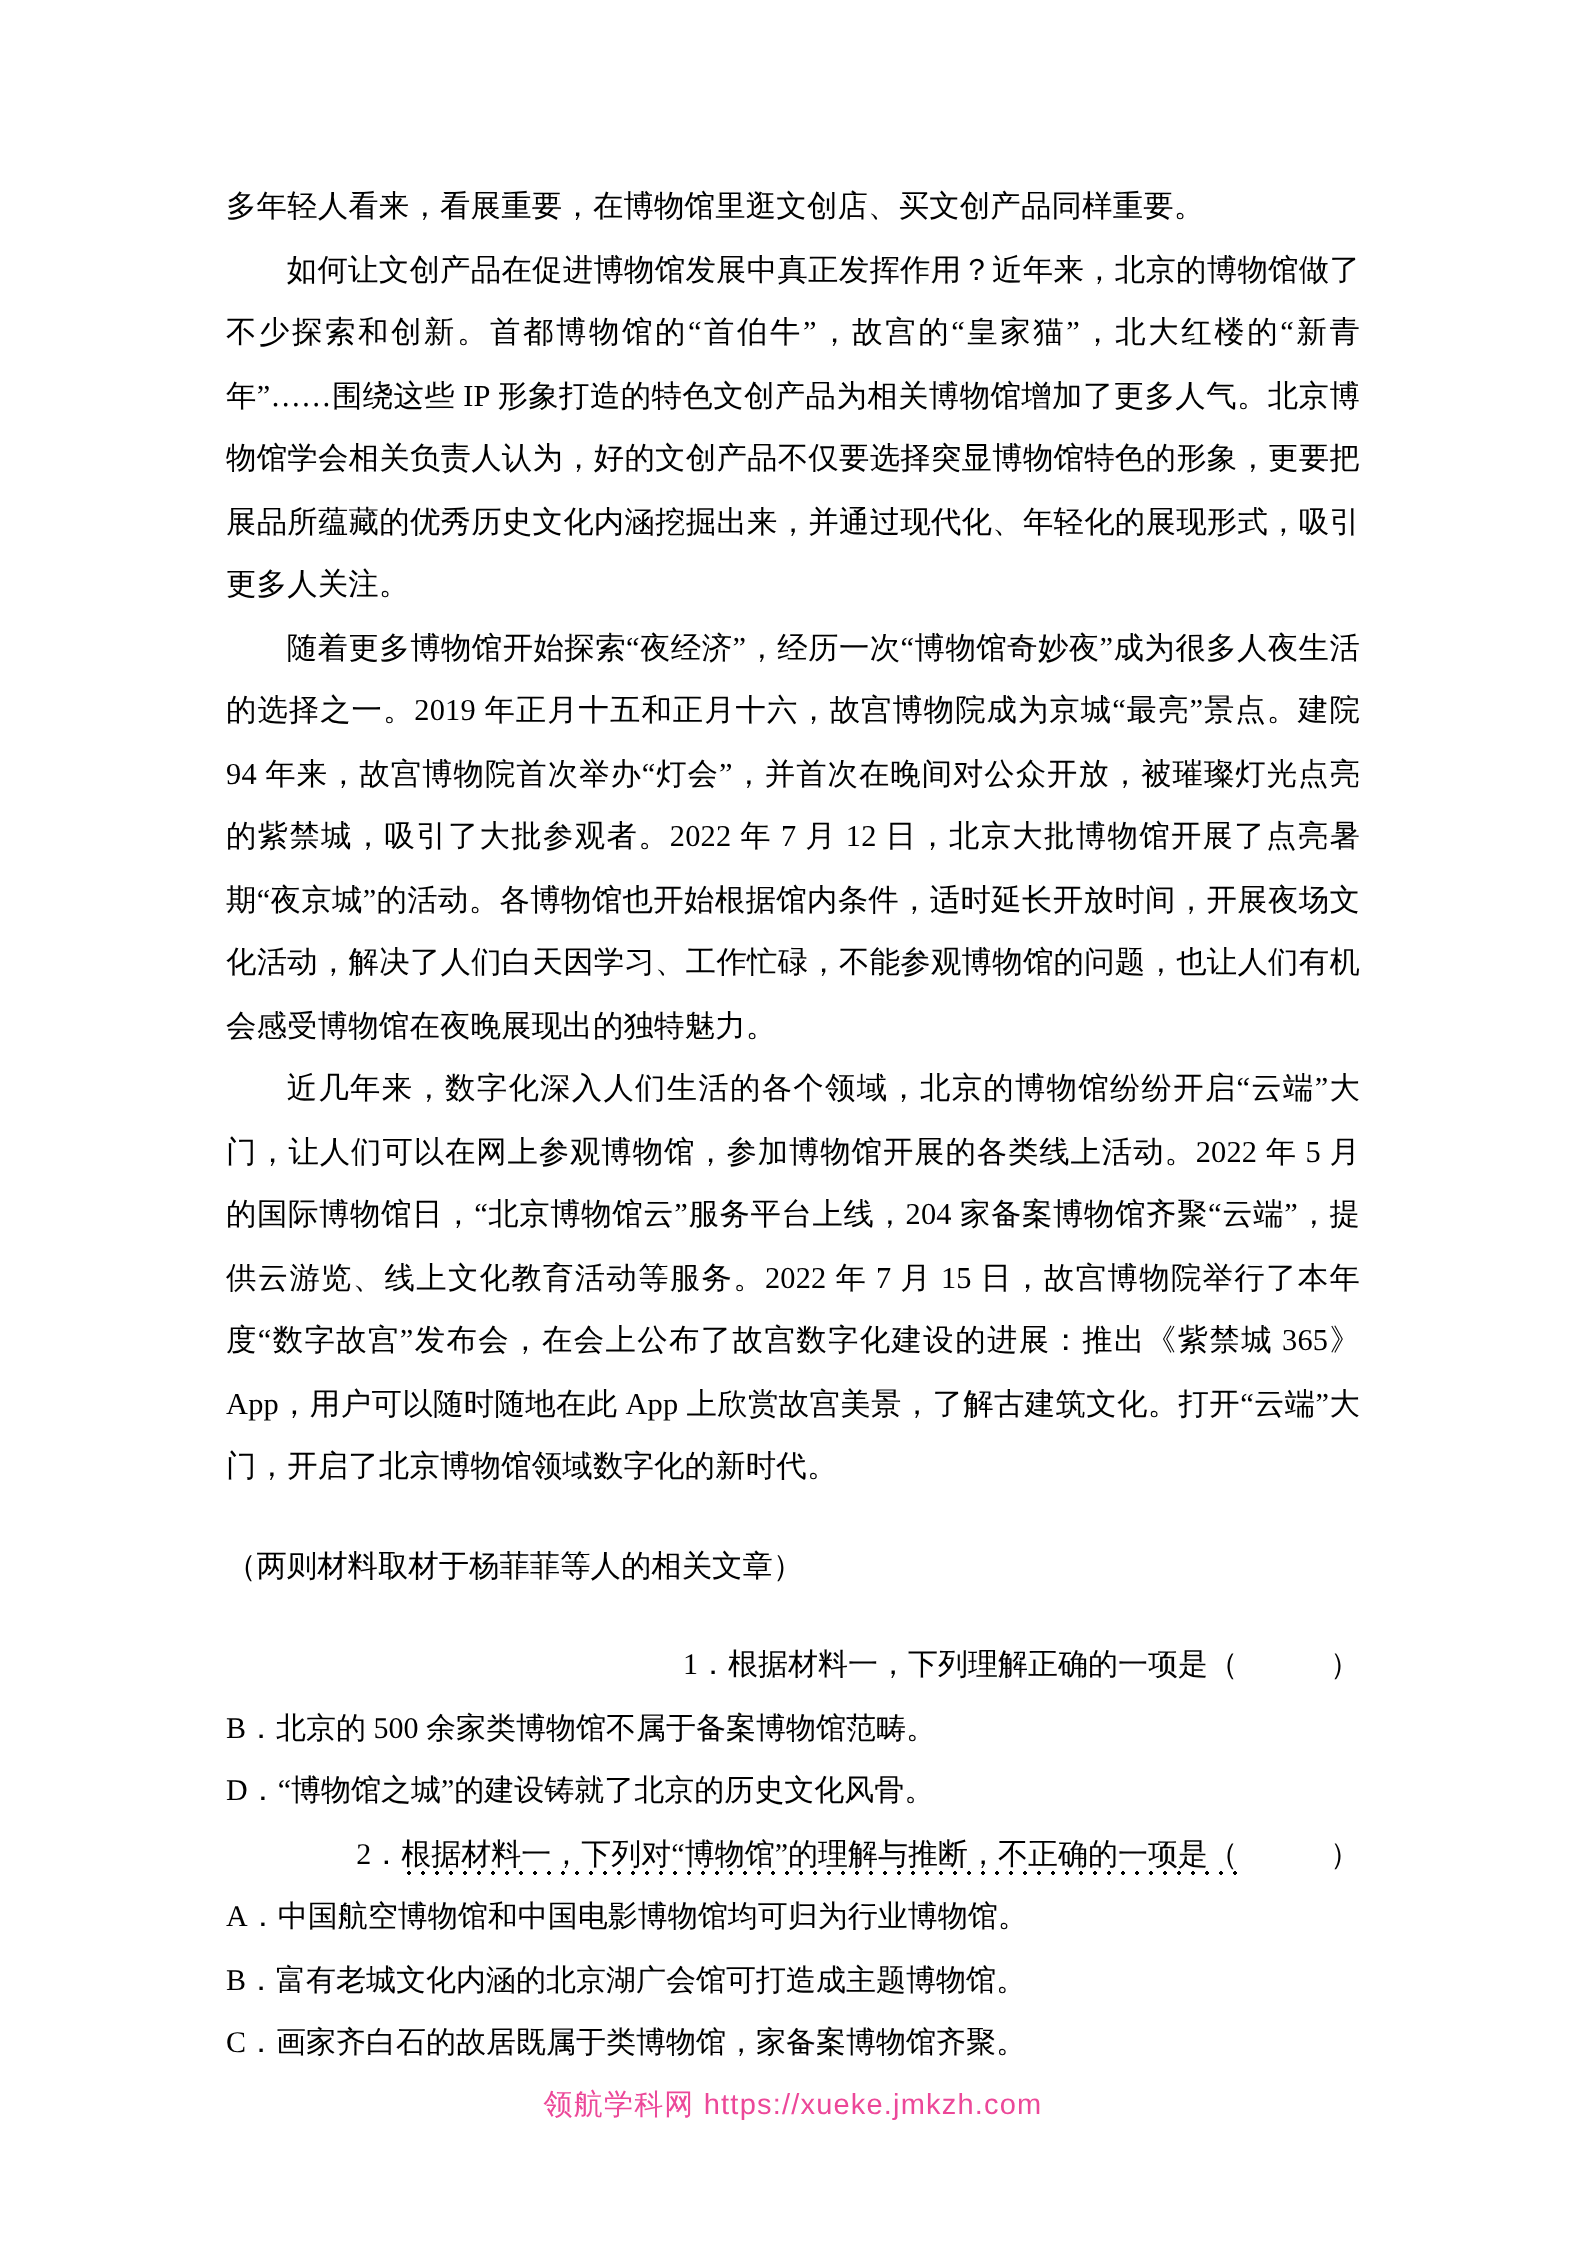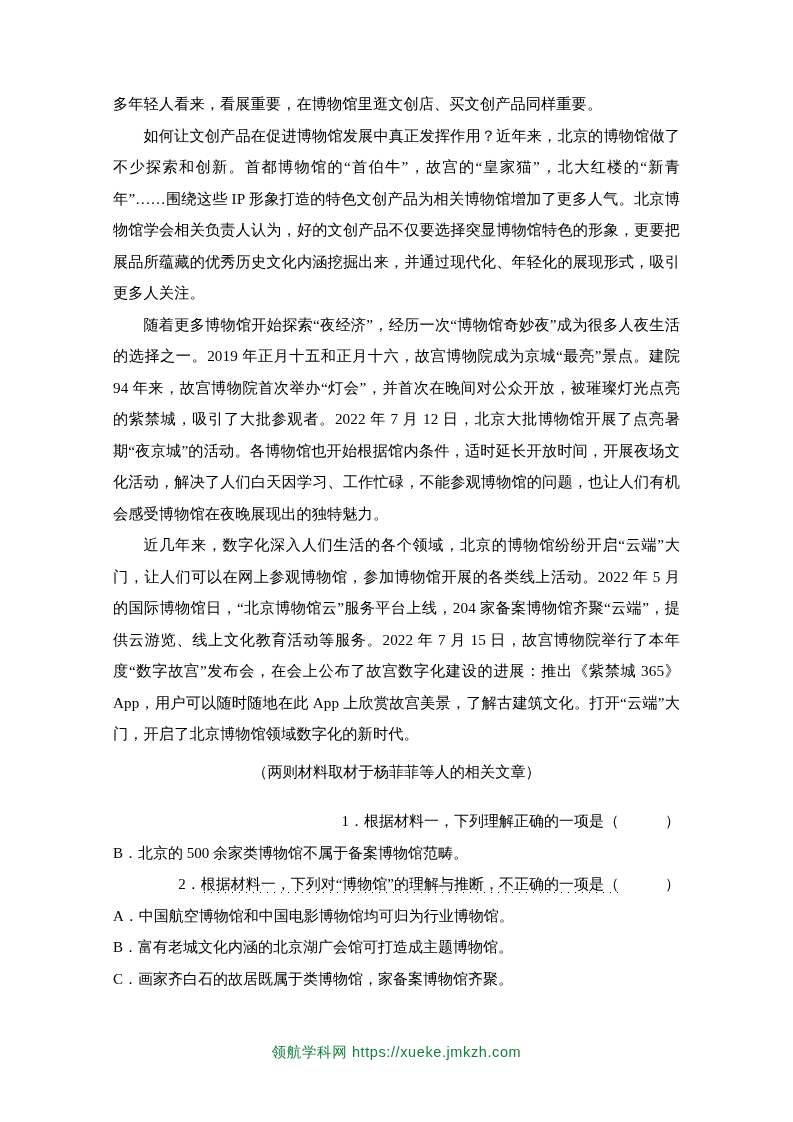--- a/index.html
+++ b/index.html
@@ -29,24 +29,24 @@
     line-height: 31.5px;
     text-align: justify;
     text-justify: inter-ideograph;
     margin: 0 0 0 0;
     letter-spacing: 0.1px;
   }
   .indent {
     text-indent: 2em;
   }
   .right {
-    text-align: center;
+    text-align: left;
     font-size: 15.2px;
     line-height: 31.5px;
-    margin-top: 6px;
+    margin-top: 18px;
   }
   .q-line {
     font-size: 15px;
     line-height: 31.5px;
     text-align: right;
     margin: 0;
   }
   .q-num {
     display: inline-block;
   }
@@ -74,21 +74,21 @@
     background-size: 7px 3px;
     background-repeat: repeat-x;
   }
   .footer {
     position: absolute;
     left: 0;
     right: 0;
     bottom: 22px;
     text-align: center;
     font-size: 14.5px;
-    color: #15803d;
+    color: #ec4899;
     font-family: "Liberation Sans", sans-serif;
     letter-spacing: 0.6px;
   }
   .spacer-sm { height: 4px; }
 </style>
 </head>
 <body>
 
 <div class="page">
 
@@ -104,20 +104,23 @@
 
   <div class="spacer-sm"></div>
 
   <p class="q-line">
     <span class="q-num">1．</span><span>根据材料一，下列理解正确的一项是（</span><span class="gap"></span><span>）</span>
   </p>
 
   <p class="opt">
     <span>B．</span><span>北京的 500 余家类博物馆不属于备案博物馆范畴。</span>
   </p>
+  <p class="opt">
+    <span>D．</span><span>“博物馆之城”的建设铸就了北京的历史文化风骨。</span>
+  </p>
 
   <p class="q-line">
     <span class="q-num">2．</span><span class="dotted">根据材料一，下列对“博物馆”的理解与推断，不正确的一项是（</span><span class="gap"></span><span>）</span>
   </p>
 
   <p class="opt">
     <span>A．</span><span>中国航空博物馆和中国电影博物馆均可归为行业博物馆。</span>
   </p>
   <p class="opt">
     <span>B．</span><span>富有老城文化内涵的北京湖广会馆可打造成主题博物馆。</span>

